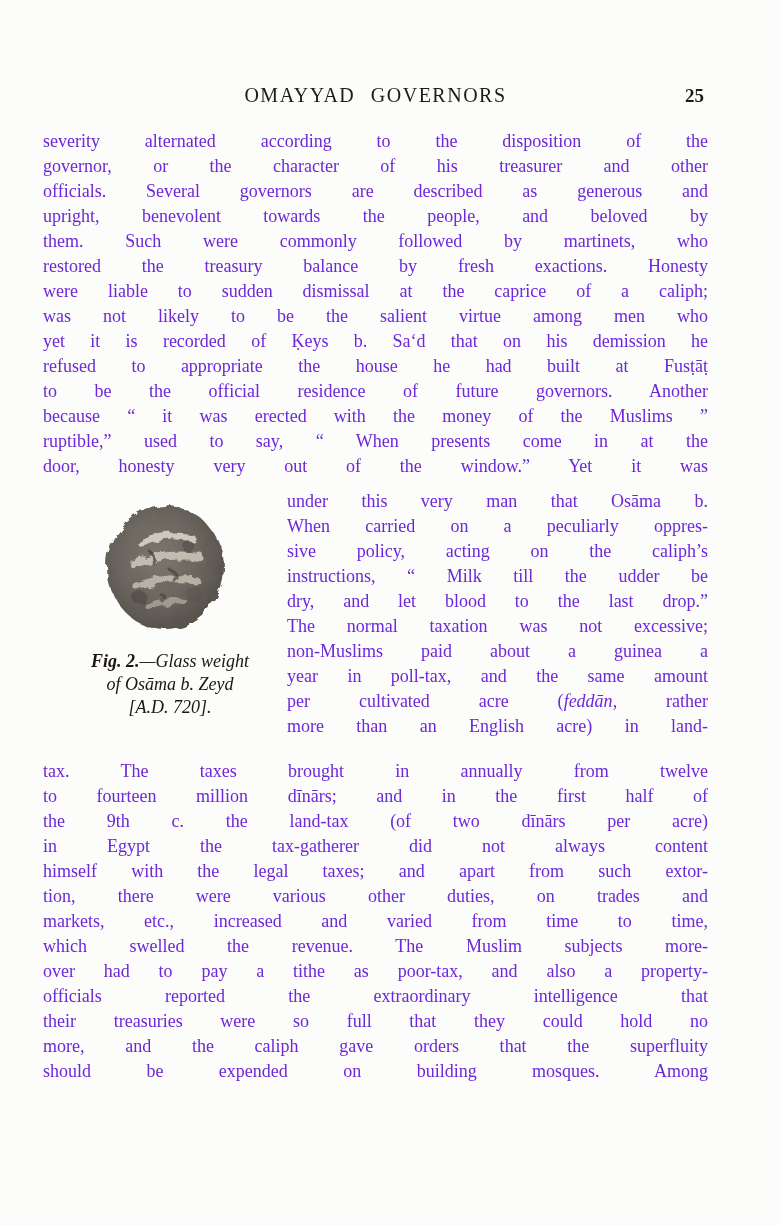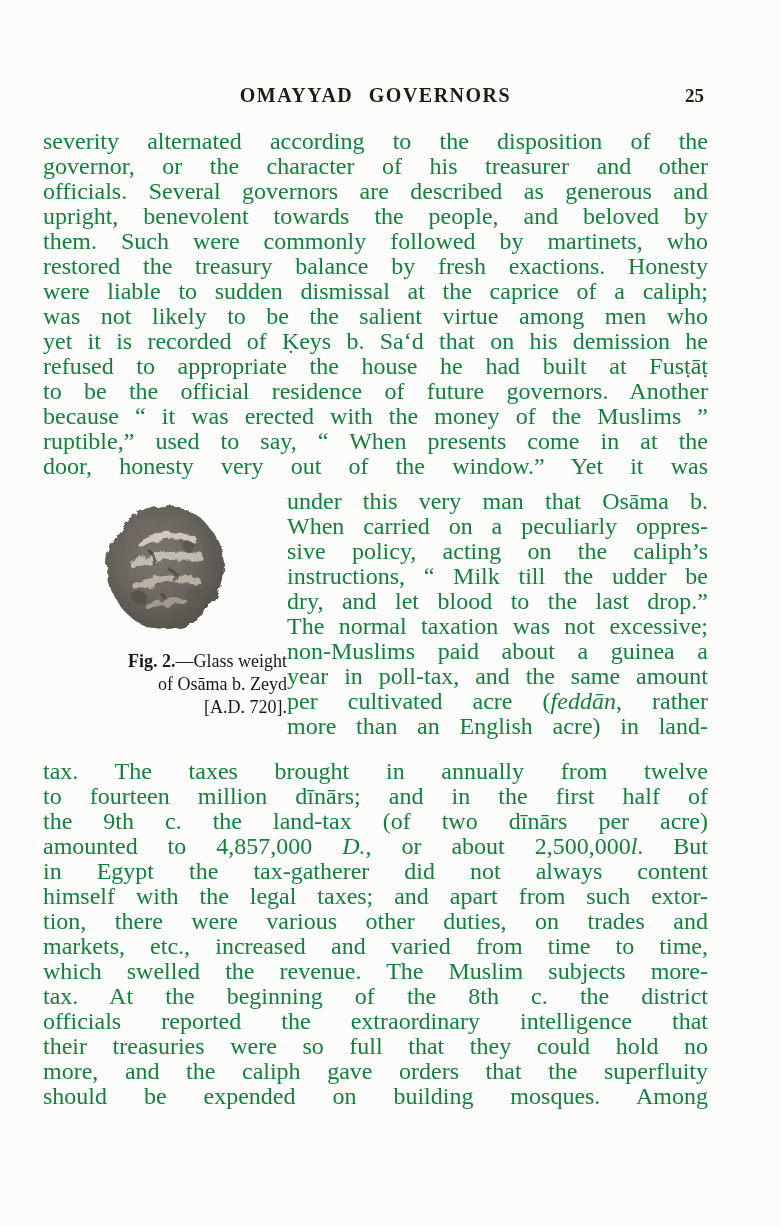--- a/index.html
+++ b/index.html
@@ -5,35 +5,35 @@
   html,body{margin:0;padding:0;}
   body{background:#fbfbf9; font-family:"Liberation Serif","DejaVu Serif",serif;}
   .page{
     position:relative; width:780px; height:1226px; box-sizing:border-box;
     background:#fcfcfa; color:#1c1713;
     padding:0 72px 0 43px; overflow:hidden;
   }
   .header{position:relative; margin-top:84px; height:24px;}
   .title{
     position:absolute; left:0; right:0; text-align:center;
-    font-weight:700; font-size:20px; letter-spacing:1.5px; word-spacing:9px; color:#211b15;
+    font-weight:400; font-size:20px; letter-spacing:1.5px; word-spacing:9px; color:#211b15;
   }
   .pagenum{position:absolute; right:4px; top:1px; font-weight:700; font-size:19px; color:#211b15;text-align:right;}
   .sec1{margin-top:21px;}
   .jline{
-    font-size:24px; line-height:25px; height:25px;
+    font-size:18px; line-height:25px; height:25px;
     text-align:justify; text-align-last:justify; text-justify:inter-word;
-    white-space:normal; overflow:hidden; color:#15803d;
+    white-space:normal; overflow:hidden; color:#6d28d9;
   }
   .mid{margin-top:10px; display:flex; height:250px;}
   .figblock{width:244px; flex:none;}
   .coin{width:130px; height:132px; margin:13px auto 0; }
   .caption{
-    margin-top:16px; padding-left:10px; text-align:right;
-    font-size:18px; line-height:23px; color:#1c1713;
+    margin-top:16px; padding-left:10px; text-align:center;
+    font-size:18px; line-height:23px; color:#1c1713;font-style:italic;
   }
   .caption b{font-weight:700;}
   .col{flex:1; min-width:0;}
   .sec3{margin-top:20px;}
   i{font-style:italic;}
 </style>
 </head>
 <body>
 
 <div class="page">
@@ -111,26 +111,25 @@
         <div class="jline">year in poll-tax, and the same amount</div>
         <div class="jline">per cultivated acre (<i>feddān</i>, rather</div>
         <div class="jline">more than an English acre) in land-</div>
       </div>
   </div>
 
   <div class="sec3">
       <div class="jline">tax. The taxes brought in annually from twelve</div>
       <div class="jline">to fourteen million dīnārs; and in the first half of</div>
       <div class="jline">the 9th c. the land-tax (of two dīnārs per acre)</div>
-      <div class="jline">amounted to 4,857,000 <i>D.</i>, or about 2,500,000<i>l</i>. But</div>
       <div class="jline">in Egypt the tax-gatherer did not always content</div>
       <div class="jline">himself with the legal taxes; and apart from such extor-</div>
       <div class="jline">tion, there were various other duties, on trades and</div>
       <div class="jline">markets, etc., increased and varied from time to time,</div>
       <div class="jline">which swelled the revenue. The Muslim subjects more-</div>
-      <div class="jline">tax. At the beginning of the 8th c. the district</div>
+      <div class="jline">over had to pay a tithe as poor-tax, and also a property-</div>
       <div class="jline">officials reported the extraordinary intelligence that</div>
       <div class="jline">their treasuries were so full that they could hold no</div>
       <div class="jline">more, and the caliph gave orders that the superfluity</div>
       <div class="jline">should be expended on building mosques. Among</div>
     </div>
 
 </div>
 
 </body></html>

